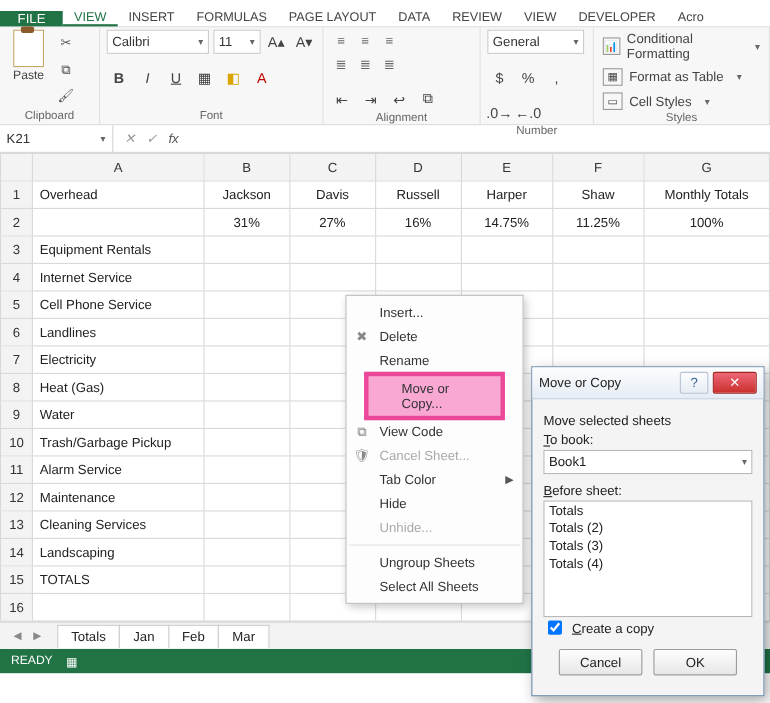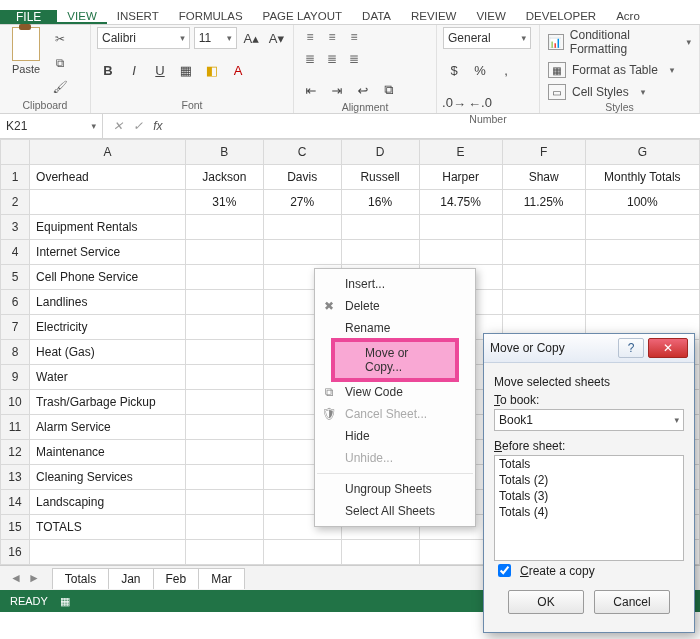--- a/index.html
+++ b/index.html
@@ -699,20 +699,24 @@
     </div>
   <div class="menu-item underline-first">
       <span class="mi-icon">⧉</span>
       <span>View Code</span>
     </div>
   <div class="menu-item disabled underline-first">
       <span class="mi-icon">🛡</span>
       <span>Cancel Sheet...</span>
     </div>
   <div class="menu-item underline-first">
+      <span>Tab Color</span>
+      <span class="arrow">▶</span>
+    </div>
+  <div class="menu-item underline-first">
       <span>Hide</span>
     </div>
   <div class="menu-item disabled underline-first">
       <span>Unhide...</span>
     </div>
   <div class="menu-sep"></div>
   <div class="menu-item underline-first">
       <span>Ungroup Sheets</span>
     </div>
   <div class="menu-item underline-first">
@@ -740,17 +744,17 @@
         <div class="dlg-list-item">Totals</div>
         <div class="dlg-list-item">Totals (2)</div>
         <div class="dlg-list-item">Totals (3)</div>
         <div class="dlg-list-item">Totals (4)</div>
       </div>
     <div class="dlg-check">
       <input type="checkbox" checked="" style="">
       <span class="underline-first">Create a copy</span>
     </div>
     <div class="dlg-buttons">
+      <div class="dlg-btn">Cancel</div>
       <div class="dlg-btn">OK</div>
-      <div class="dlg-btn">Cancel</div>
     </div>
   </div>
 </div>
 
 </body></html>

